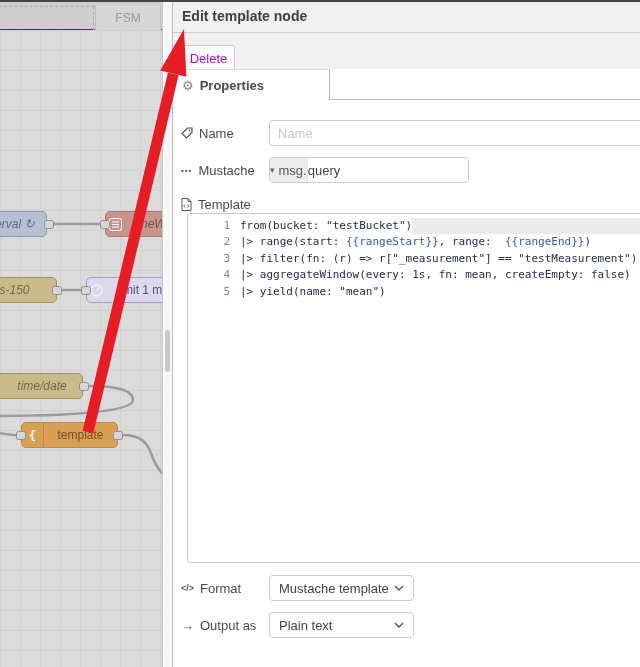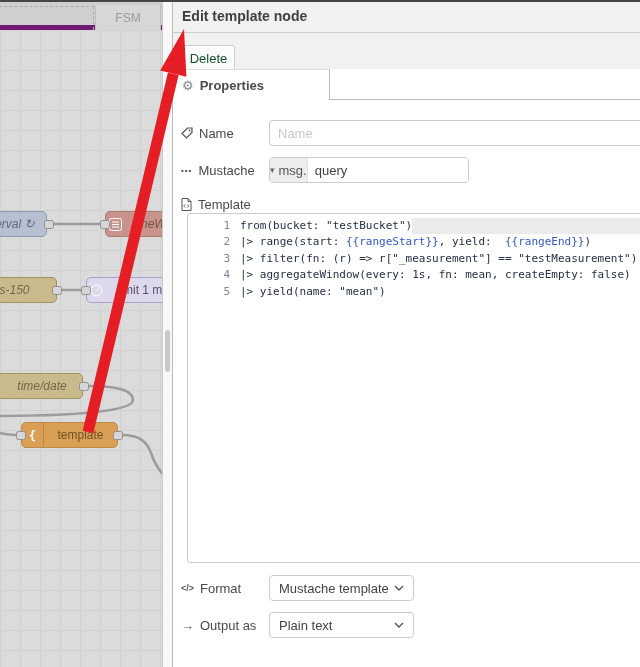--- a/index.html
+++ b/index.html
@@ -3,21 +3,21 @@
 <meta charset="utf-8">
 <style>
   * { margin:0; padding:0; box-sizing:border-box; }
   html,body { width:640px; height:667px; overflow:hidden; font-family:"Liberation Sans", sans-serif; background:#fff; position:relative; }
 
   
   .top-strip { position:absolute; left:0; top:0; width:640px; height:2px; background:#454545; z-index:60; }
 
   
   .canvas { position:absolute; left:0; top:0; width:162px; height:667px; overflow:hidden; background:#d4d4d4; z-index:1; }
-  .canvas-tabbar { position:absolute; left:0; top:0; width:162px; height:30px; background:#cfcfcf; border-bottom:5px solid #701a75; }
+  .canvas-tabbar { position:absolute; left:0; top:0; width:162px; height:30px; background:#cfcfcf; border-bottom:1px solid #701a75; }
   .tab-ghost { position:absolute; left:-6px; top:6px; width:100px; height:24px; border:1px dashed #adadad; border-bottom:none; }
   .tab-fsm { position:absolute; left:95px; top:5px; width:66px; height:25px; background:#d7d7d7; border-left:1px solid #bfbfbf; border-right:1px solid #bfbfbf; color:#9b9b9b; font-size:12px; display:flex; align-items:center; justify-content:center; }
   .canvas-grid { position:absolute; left:0; top:30px; width:162px; height:637px; background-color:#dbdbdb;
     background-image:linear-gradient(#d1d1d1 1px, transparent 1px), linear-gradient(90deg,#d1d1d1 1px, transparent 1px);
     background-size:20px 20px; }
   svg.wires { position:absolute; left:0; top:0; width:162px; height:667px; }
   svg.wires path { stroke:#9c9c9c; stroke-width:2.5; fill:none; }
 
   .node { position:absolute; height:26px; border-radius:5px; border:1px solid; display:flex; align-items:center; font-size:12px; overflow:hidden; }
   .node .nlabel { flex:1; text-align:center; white-space:nowrap; padding:0 4px; }
@@ -34,38 +34,38 @@
   .port { position:absolute; width:10px; height:9px; background:#d6d6d6; border:1px solid #8f8f8f; border-radius:2.5px; }
 
   
   .scroll-strip { position:absolute; left:162px; top:0; width:10px; height:667px; background:#f8f8f8; border-left:1px solid #cacaca; z-index:5; }
   .scroll-thumb { position:absolute; left:2px; top:330px; width:5px; height:42px; background:#c9c9c9; border-radius:3px; }
 
   
   .dialog { position:absolute; left:172px; top:0; width:476px; height:667px; background:#fff; border-left:1px solid #bbb; z-index:10; }
   .dlg-header { position:absolute; left:0; top:0; right:0; height:33px; background:#f1f1f1; border-bottom:1px solid #ccc; display:flex; align-items:center; padding-left:9px; font-size:14px; font-weight:bold; color:#3f3f3f; }
   .dlg-toolbar { position:absolute; left:0; top:33px; right:0; height:36px; background:#f1f1f1; }
-  .btn-delete { position:absolute; left:9px; top:12px; width:53px; height:27px; background:#fbfbfb; border:1px solid #ccc; border-radius:3px; color:#14532d; font-size:13px; font-family:"Liberation Sans", sans-serif; cursor:pointer; }
+  .btn-delete { position:absolute; left:9px; top:12px; width:53px; height:27px; background:#fbfbfb; border:1px solid #ccc; border-radius:3px; color:#a21caf; font-size:13px; font-family:"Liberation Sans", sans-serif; cursor:pointer; }
   .dlg-tabrow { position:absolute; left:0; top:69px; right:0; height:31px; background:#fff; }
   .dlg-tabrow .row-border { position:absolute; left:157px; right:0; bottom:0; height:1px; background:#bbb; }
   .tab-props { position:absolute; left:0; top:0; width:157px; height:31px; background:#fff; border-right:1px solid #bbb; border-top:1px solid #ddd; display:flex; align-items:center; gap:6px; padding-left:9px; font-size:13px; font-weight:bold; color:#4a4a4a; }
   .tab-props .gear { color:#8a8a8a; font-size:13px; font-weight:normal; }
 
   
   .frm-row { position:absolute; left:8px; right:0; height:26px; display:block; }
   .frm-label { position:absolute; left:0; top:0; height:26px; display:flex; align-items:center; gap:6px; font-size:13px; color:#4a4a4a; }
   .row-name { top:120px; } .row-prop { top:157px; } .row-tmpl-label { top:191px; height:16px; }
   .row-format { top:575px; } .row-output { top:612px; }
   .txt-input { position:absolute; left:88px; top:0; height:26px; border:1px solid #ccc; border-radius:4px; padding:0 8px; font-size:13px; color:#444; font-family:"Liberation Sans", sans-serif; outline:none; background:#fff; }
   .txt-input::placeholder { color:#c8c8c8; }
   .name-input { width:388px; }
   .prop-group { position:absolute; left:88px; top:0; width:200px; height:26px; border:1px solid #ccc; border-radius:4px; display:flex; overflow:hidden; background:#fff; }
   .prop-caret-seg { width:58px; background:#ededed; border-right:1px solid #e3e3e3; display:flex; align-items:center; justify-content:center; gap:4px; font-size:13px; color:#555; cursor:pointer; }
   .prop-caret-seg .caret { font-size:9px; color:#666; }
-  .prop-input { flex:1; border:none; padding:0 7px; font-size:13px; color:#444; font-family:"Liberation Sans", sans-serif; outline:none; }
+  .prop-input { flex:1; border:none; padding:0 0; font-size:13px; color:#444; font-family:"Liberation Sans", sans-serif; outline:none; }
   .select-box { position:absolute; left:88px; top:0; width:145px; height:26px; border:1px solid #ccc; border-radius:4px; display:flex; align-items:center; justify-content:space-between; padding:0 9px; font-size:13px; color:#444; background:#fff; cursor:pointer; }
   .icon-ellipsis { font-size:8px; font-weight:bold; letter-spacing:1px; color:#555; }
   .icon-codeg { font-size:9px; font-weight:bold; color:#555; }
   .icon-arrow { font-size:13px; color:#555; }
 
   
   .editor { position:absolute; left:14px; top:213px; width:460px; height:350px; border:1px solid #ccc; border-radius:3px; background:#fff; overflow:hidden; font-family:"DejaVu Sans Mono","Liberation Mono", monospace; font-size:11px; cursor:text; }
   .editor-inner { position:absolute; left:0; top:4px; right:0; }
   .gutter { position:absolute; left:0; top:0; width:42px; text-align:right; color:#7b8a9a; }
   .gutter .ln { height:16.4px; line-height:16.4px; }
@@ -200,21 +200,21 @@
     <div class="editor-inner">
       <div class="gutter">
           <div class="ln">1</div>
           <div class="ln">2</div>
           <div class="ln">3</div>
           <div class="ln">4</div>
           <div class="ln">5</div>
         </div>
       <div class="code-area">
           <div class="code-line active"><span>from(bucket: "testBucket")</span></div>
-          <div class="code-line"><span>|&gt; range(start: </span><span class="mustache">{{rangeStart}}</span><span>, yield:  </span><span class="mustache">{{rangeEnd}}</span><span>)</span></div>
+          <div class="code-line"><span>|&gt; range(start: </span><span class="mustache">{{rangeStart}}</span><span>, range:  </span><span class="mustache">{{rangeEnd}}</span><span>)</span></div>
           <div class="code-line"><span>|&gt; filter(fn: (r) =&gt; r["_measurement"] == "testMeasurement")</span></div>
           <div class="code-line"><span>|&gt; aggregateWindow(every: 1s, fn: mean, createEmpty: false)</span></div>
           <div class="code-line"><span>|&gt; yield(name: "mean")</span></div>
         </div>
     </div>
   </div>
 
   <div class="frm-row row-format">
     <div class="frm-label">
       <span class="icon-codeg">&lt;/&gt;</span>

